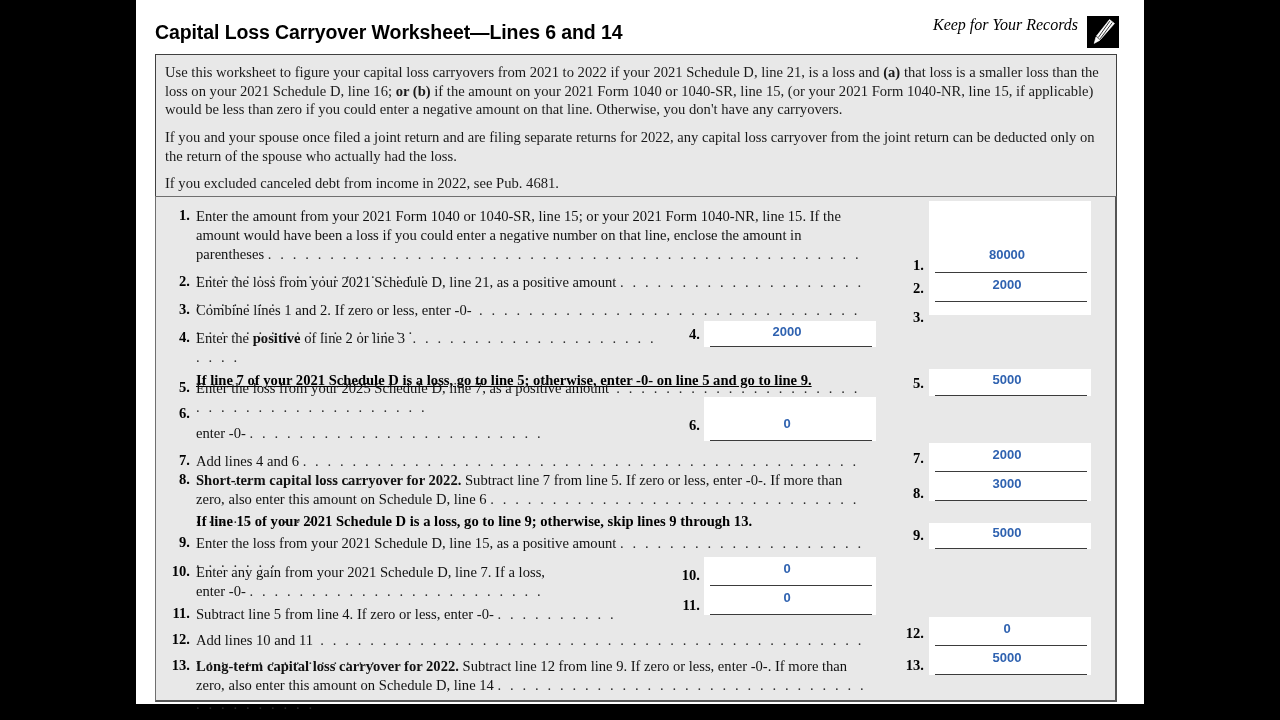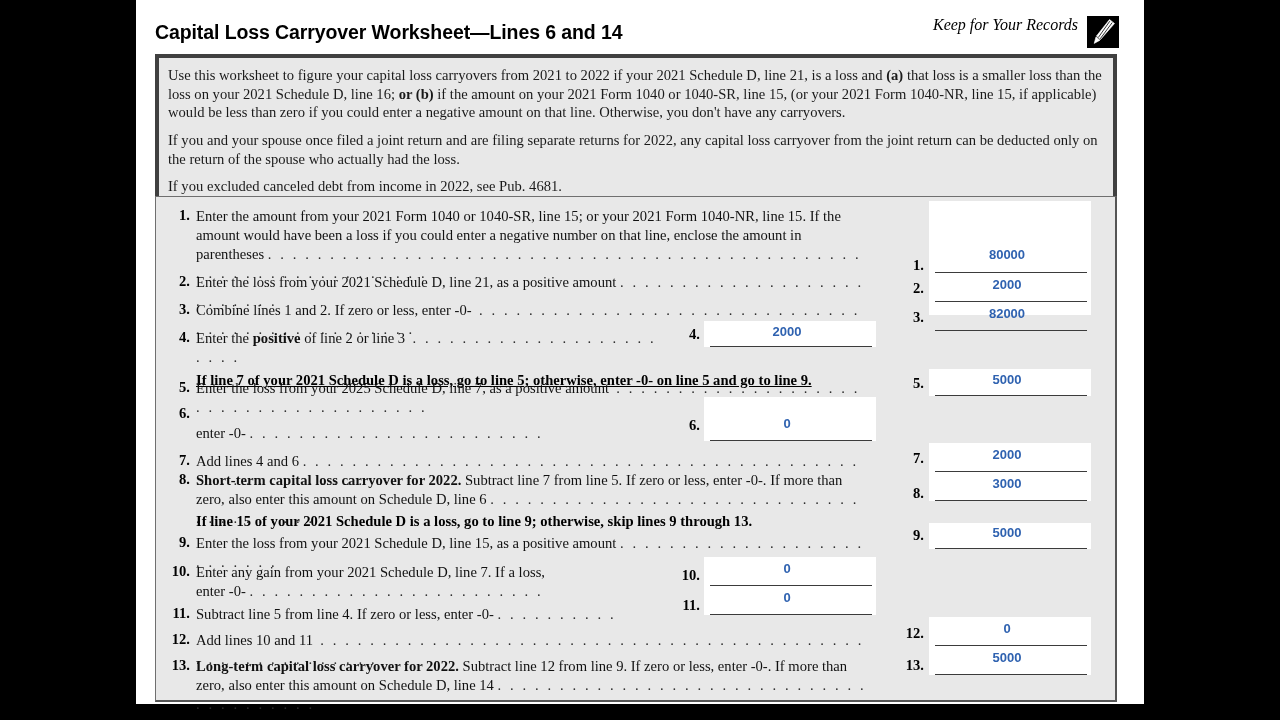--- a/index.html
+++ b/index.html
@@ -68,21 +68,21 @@
   .pen-box svg { display: block; }
 
   
   .intro {
     position: absolute;
     left: 19px;
     top: 54px;
     width: 962px;
     box-sizing: border-box;
     background: #e8e8e8;
-    border: 4px solid #404040;
+    border: 1px solid #404040;
     padding: 8px 9px 8px 9px;
   }
   .intro p {
     margin: 0 0 9px 0;
     font-size: 14.6px;
     line-height: 1.28;
     color: #1a1a1a;
     text-align: left;
   }
   .intro p:last-child { margin-bottom: 0; }
@@ -289,24 +289,20 @@
 
         <div class="ansbox" style="left:773px; top:4px; width:162px; height:114px;">
           <div class="ansline" style="height:72px;">
             <div class="val" style="top:46px;">80000</div>
             <div class="rule"></div>
           </div>
           <div class="ansline">
             <div class="val">2000</div>
             <div class="rule"></div>
           </div>
-          <div class="ansline">
-            <div class="val">82000</div>
-            <div class="rule"></div>
-          </div>
         </div>
         <div class="lbl" style="left:742px; top:60px; width:26px;">1.</div>
         <div class="lbl" style="left:742px; top:83px; width:26px;">2.</div>
         <div class="lbl" style="left:742px; top:112px; width:26px;">3.</div>
 
         <div class="ansbox" style="left:548px; top:124px; width:172px; height:26px;">
           <div class="ansline" style="height:26px;">
             <div class="val" style="top:3px;">2000</div>
             <div class="rule"></div>
           </div>

